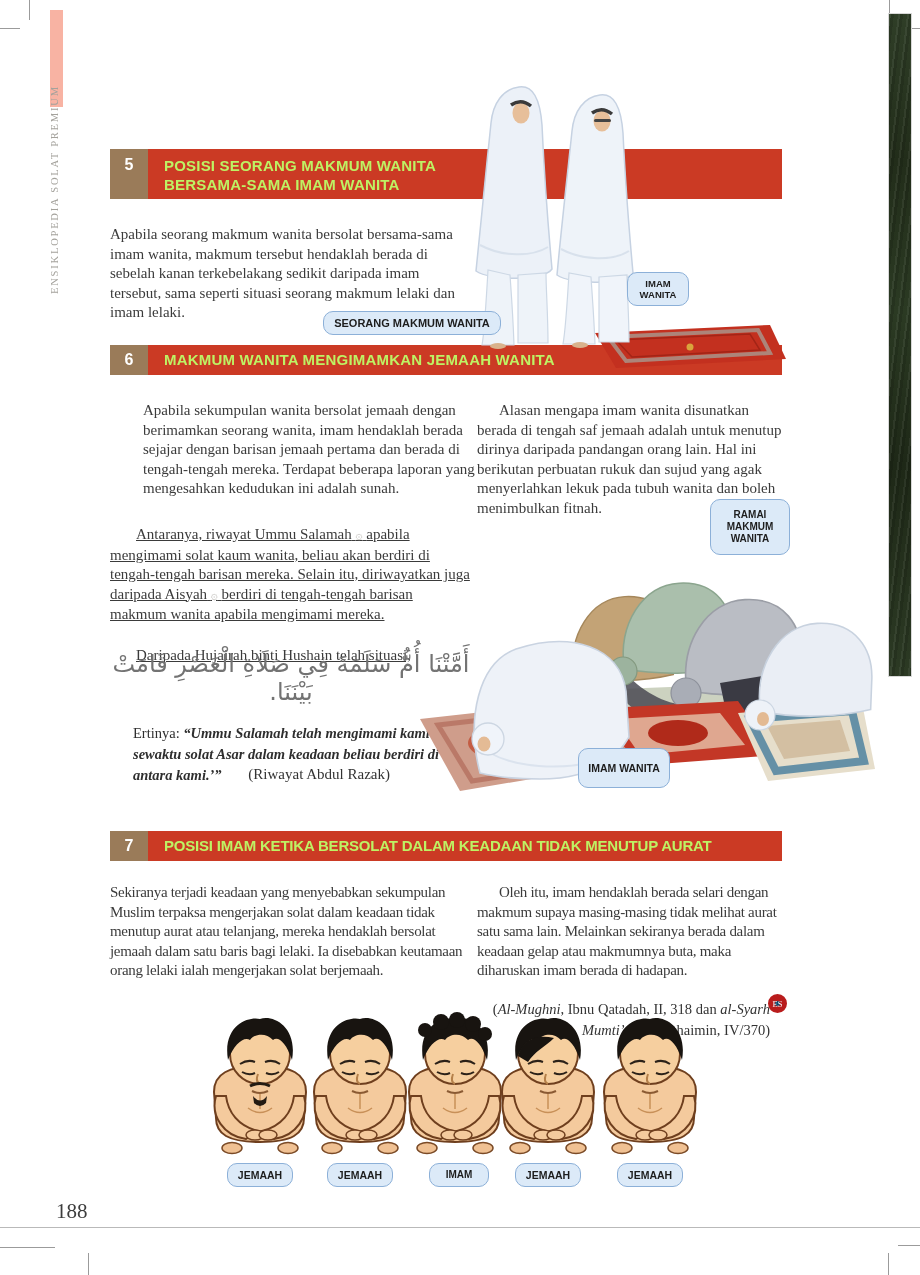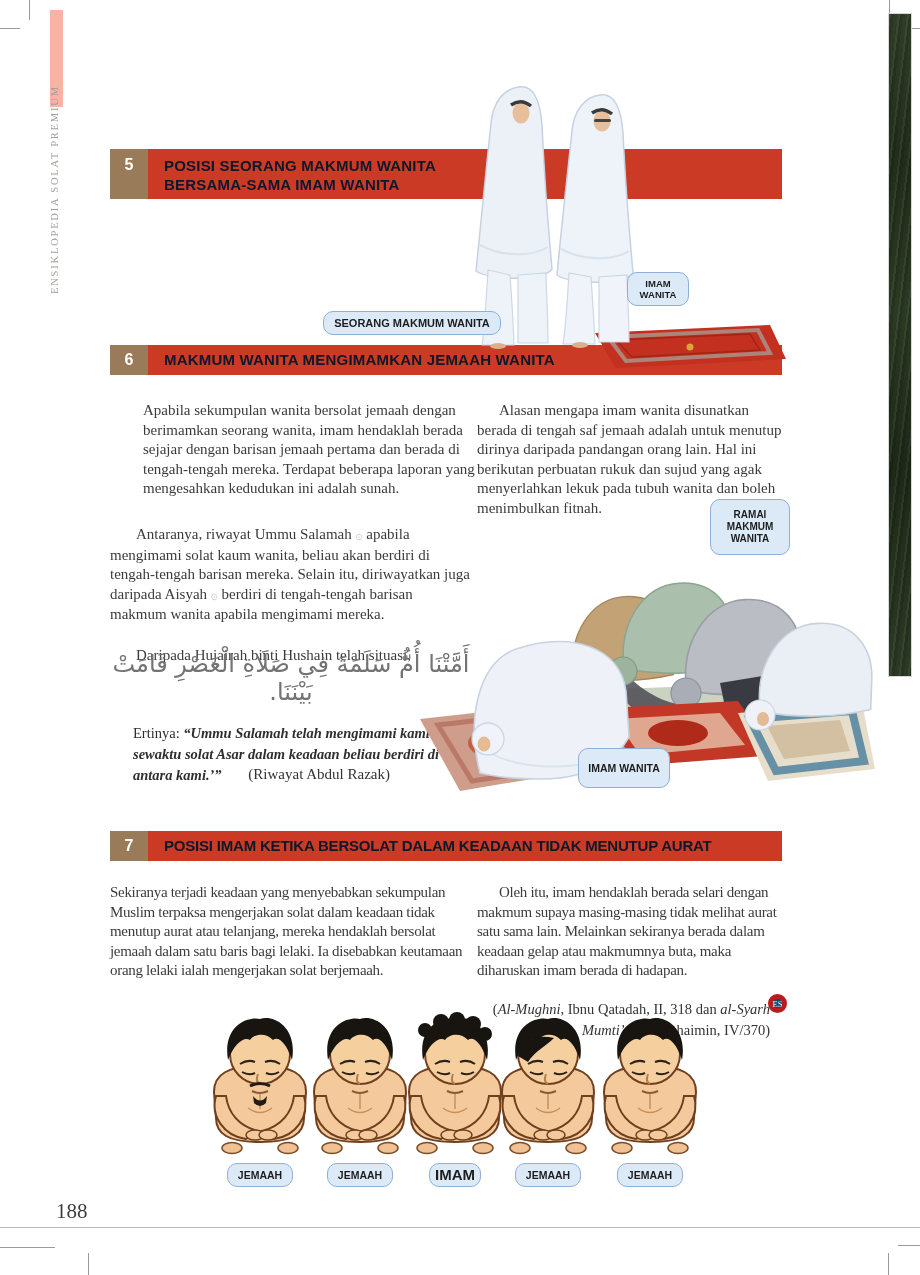--- a/index.html
+++ b/index.html
@@ -15,32 +15,32 @@
 
   .green-strip { position:absolute; left:888px; top:13px; width:24px; height:664px;
      background:
        repeating-linear-gradient(97deg, rgba(255,255,255,0.06) 0 2px, rgba(0,0,0,0.12) 2px 5px, rgba(0,0,0,0) 5px 9px),
        linear-gradient(180deg,#2f3e27 0%,#222d1a 22%,#2b3a23 45%,#1e2817 68%,#2c3a24 100%);
      border:1px solid #d8d8d8; box-sizing:border-box; }
 
   .sec { position:absolute; left:110px; width:672px; display:flex; z-index:1; }
   .sec-num { width:38px; background:#9a7b59; color:#fff; font-family:"Liberation Sans",sans-serif;
              font-weight:bold; font-size:16px; text-align:center; }
-  .sec-title { flex:1; background:#cb3a24; color:#0f172a; font-family:"Liberation Sans",sans-serif;
+  .sec-title { flex:1; background:#cb3a24; color:#bef264; font-family:"Liberation Sans",sans-serif;
                font-weight:bold; font-size:15px; padding-left:16px; letter-spacing:0.2px; }
   .sec5 { top:149px; height:50px; }
   .sec5 .sec-num { padding-top:7px; }
   .sec5 .sec-title { padding-top:7px; line-height:19px; }
   .sec6 { top:345px; height:30px; }
   .sec7 { top:831px; height:30px; }
   .sec-one .sec-num { line-height:30px; }
   .sec-one .sec-title { line-height:30px; }
 
   .para { position:absolute; font-size:15px; line-height:19.5px; color:#3b3b3b; z-index:2; }
-  .indent { text-indent:26px; }
+  .indent { text-indent:26px;text-decoration:underline; }
   .s7 { letter-spacing:-0.3px; }
 
   .pill { position:absolute; box-sizing:border-box; background:#dceaf8; border:1.6px solid #8cb0d8;
           border-radius:10px; font-family:"Liberation Sans",sans-serif; font-weight:bold; color:#1d1d1d;
           display:flex; align-items:center; justify-content:center; text-align:center; line-height:1.18;
           z-index:3; }
 
   .photo { position:absolute; z-index:2; }
 
   .arabic { position:absolute; left:110px; top:650px; width:362px; font-family:"DejaVu Sans",sans-serif;
@@ -51,21 +51,21 @@
   .ertinya .quote { font-style:italic; font-weight:bold; }
 
   .source { position:absolute; left:130px; top:766px; width:260px; text-align:right; font-size:15px;
             color:#333; z-index:2; }
 
   .citation { position:absolute; left:470px; top:984px; width:300px; text-align:right; font-size:14.5px;
               line-height:21px; color:#333; z-index:2; }
   .citation .it { font-style:italic;text-align:right; }
 
   .badge-es { position:absolute; left:768px; top:994px; width:19px; height:19px; border-radius:50%;
-              background:#0c4a6e; border:5px solid #b91c1c; color:#f4f6fa; font-size:8.5px;
+              background:#0c4a6e; border:7px solid #b91c1c; color:#f4f6fa; font-size:8.5px;
               display:flex; align-items:center; justify-content:center; z-index:3; box-sizing:border-box; }
 
   .rha { color:#b3b1ac; font-size:12px; font-family:"DejaVu Sans",sans-serif; }
 
   .pagenum { position:absolute; left:56px; top:1199px; font-size:21px; color:#3d3d3d; }
   .bottom-line { position:absolute; left:0; top:1227px; width:920px; height:1px; background:#b9b9b9; }
 </style>
 </head>
 <body>
 
@@ -86,20 +86,21 @@
   <div class="green-strip"></div>
 
   <div class="sec sec5">
     <div class="sec-num">5</div>
     <div class="sec-title">
       <span style="display:block">POSISI SEORANG MAKMUM WANITA</span>
       <span style="display:block">BERSAMA-SAMA IMAM WANITA</span>
     </div>
   </div>
 
+  <p class="para" style="left:110px;top:210px;width:352px;">Apabila seorang makmum wanita bersolat bersama-sama imam wanita, makmum tersebut hendaklah berada di sebelah kanan terkebelakang sedikit daripada imam tersebut, sama seperti situasi seorang makmum lelaki dan imam lelaki.</p>
 
   <svg class="photo" style="left:440px;top:75px" width="350" height="300" viewBox="0 0 350 300">
 
     <polygon points="155,258 330,250 346,284 176,293" fill="#c3301f"></polygon>
     <polygon points="168,262 318,255 330,278 186,286" fill="none" stroke="#a89a90" stroke-width="4" opacity="0.8"></polygon>
     <polygon points="176,265 310,259 320,275 192,282" fill="none" stroke="#8e1d10" stroke-width="1.5" opacity="0.6"></polygon>
     <circle cx="250" cy="272" r="3.5" fill="#d9a43c"></circle>
 
     <g>
       <path d="M79,12 C63,14 53,28 51,48 C46,98 40,152 36,196 C50,206 104,206 112,194 C108,150 104,96 102,50 C100,24 93,10 79,12 Z" fill="#ecf1f8" stroke="#c6d2e2" stroke-width="1.5"></path>
@@ -259,20 +260,20 @@
       <use href="#man"></use>
       <path d="M30,44 C34,28 48,22 66,26 C58,34 46,40 40,50 Z" fill="#181410"></path>
     </g>
     <g transform="translate(422,0)">
         <use href="#man"></use>
       </g>
   </svg>
 
   <div class="pill" style="left:227px;top:1163px;width:66px;height:24px;font-size:10.5px">JEMAAH</div>
   <div class="pill" style="left:327px;top:1163px;width:66px;height:24px;font-size:10.5px">JEMAAH</div>
-  <div class="pill" style="left:429px;top:1163px;width:52px;height:24px;font-size:15px">IMAM</div>
+  <div class="pill" style="left:429px;top:1163px;width:60px;height:24px;font-size:10px">IMAM</div>
   <div class="pill" style="left:515px;top:1163px;width:66px;height:24px;font-size:10.5px">JEMAAH</div>
   <div class="pill" style="left:617px;top:1163px;width:66px;height:24px;font-size:10.5px">JEMAAH</div>
 
   <div class="pagenum">188</div>
   <div class="bottom-line"></div>
 
 </div>
 
 </body></html>

